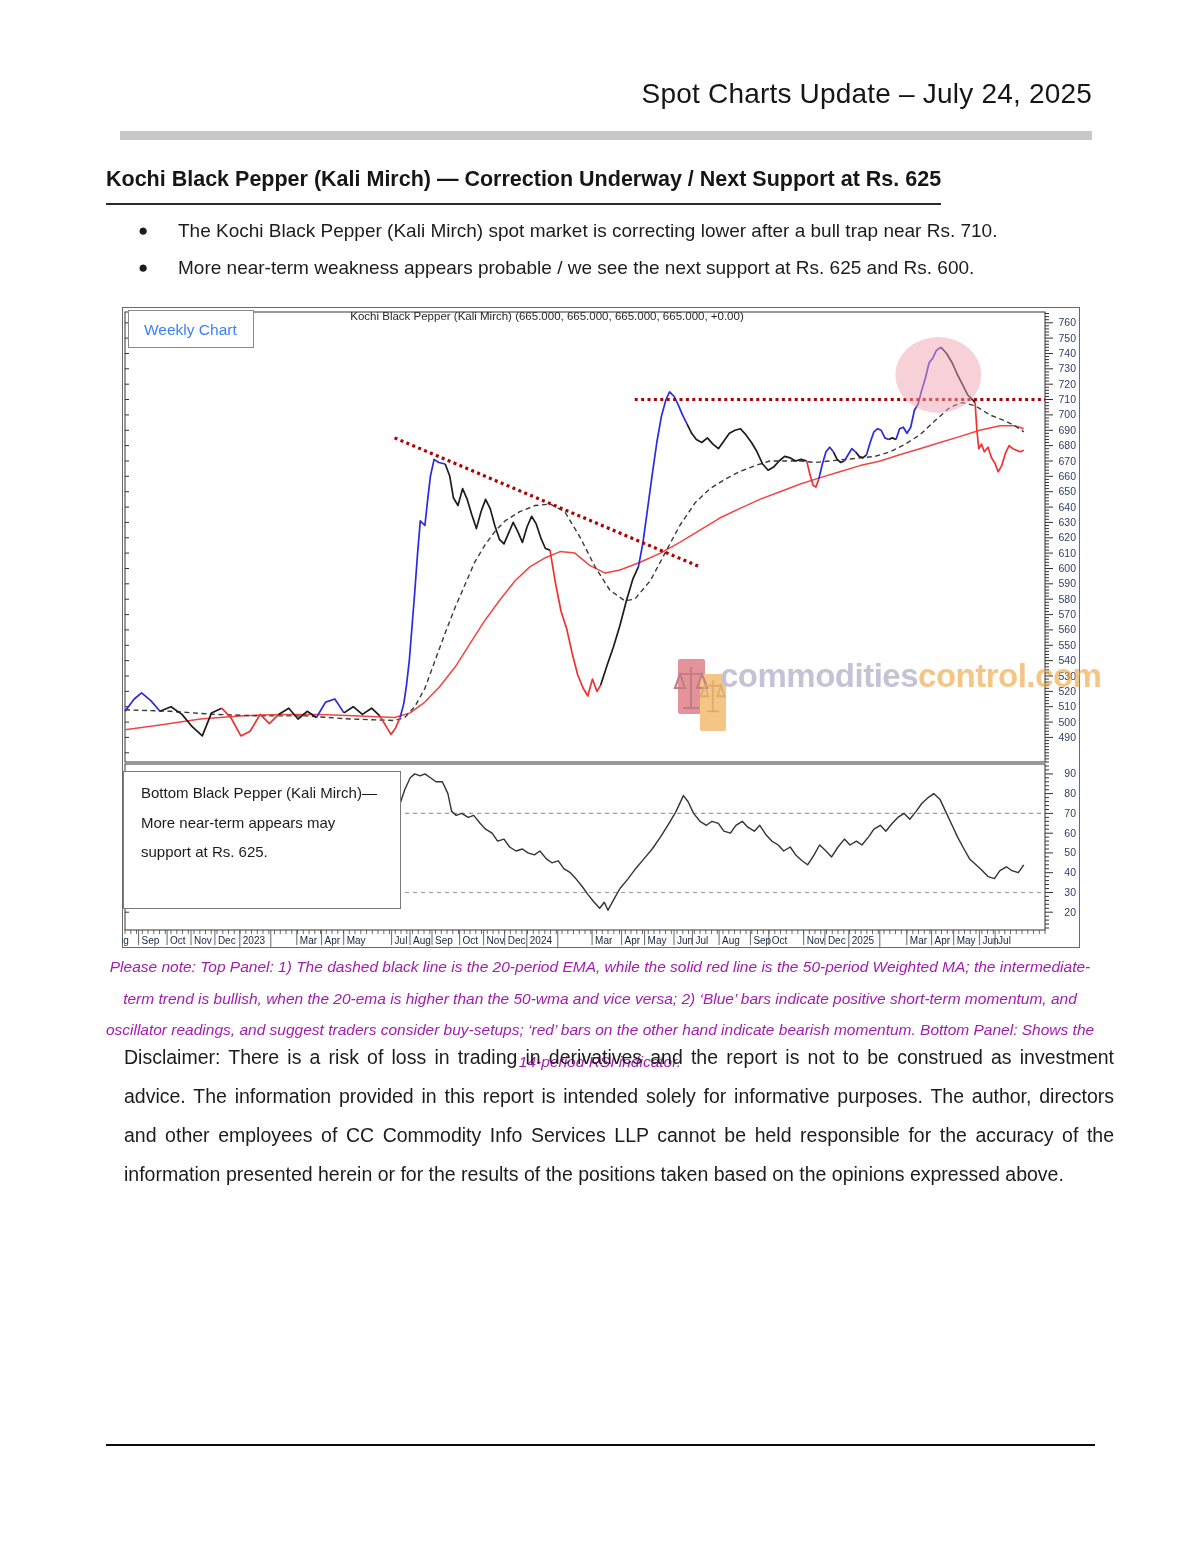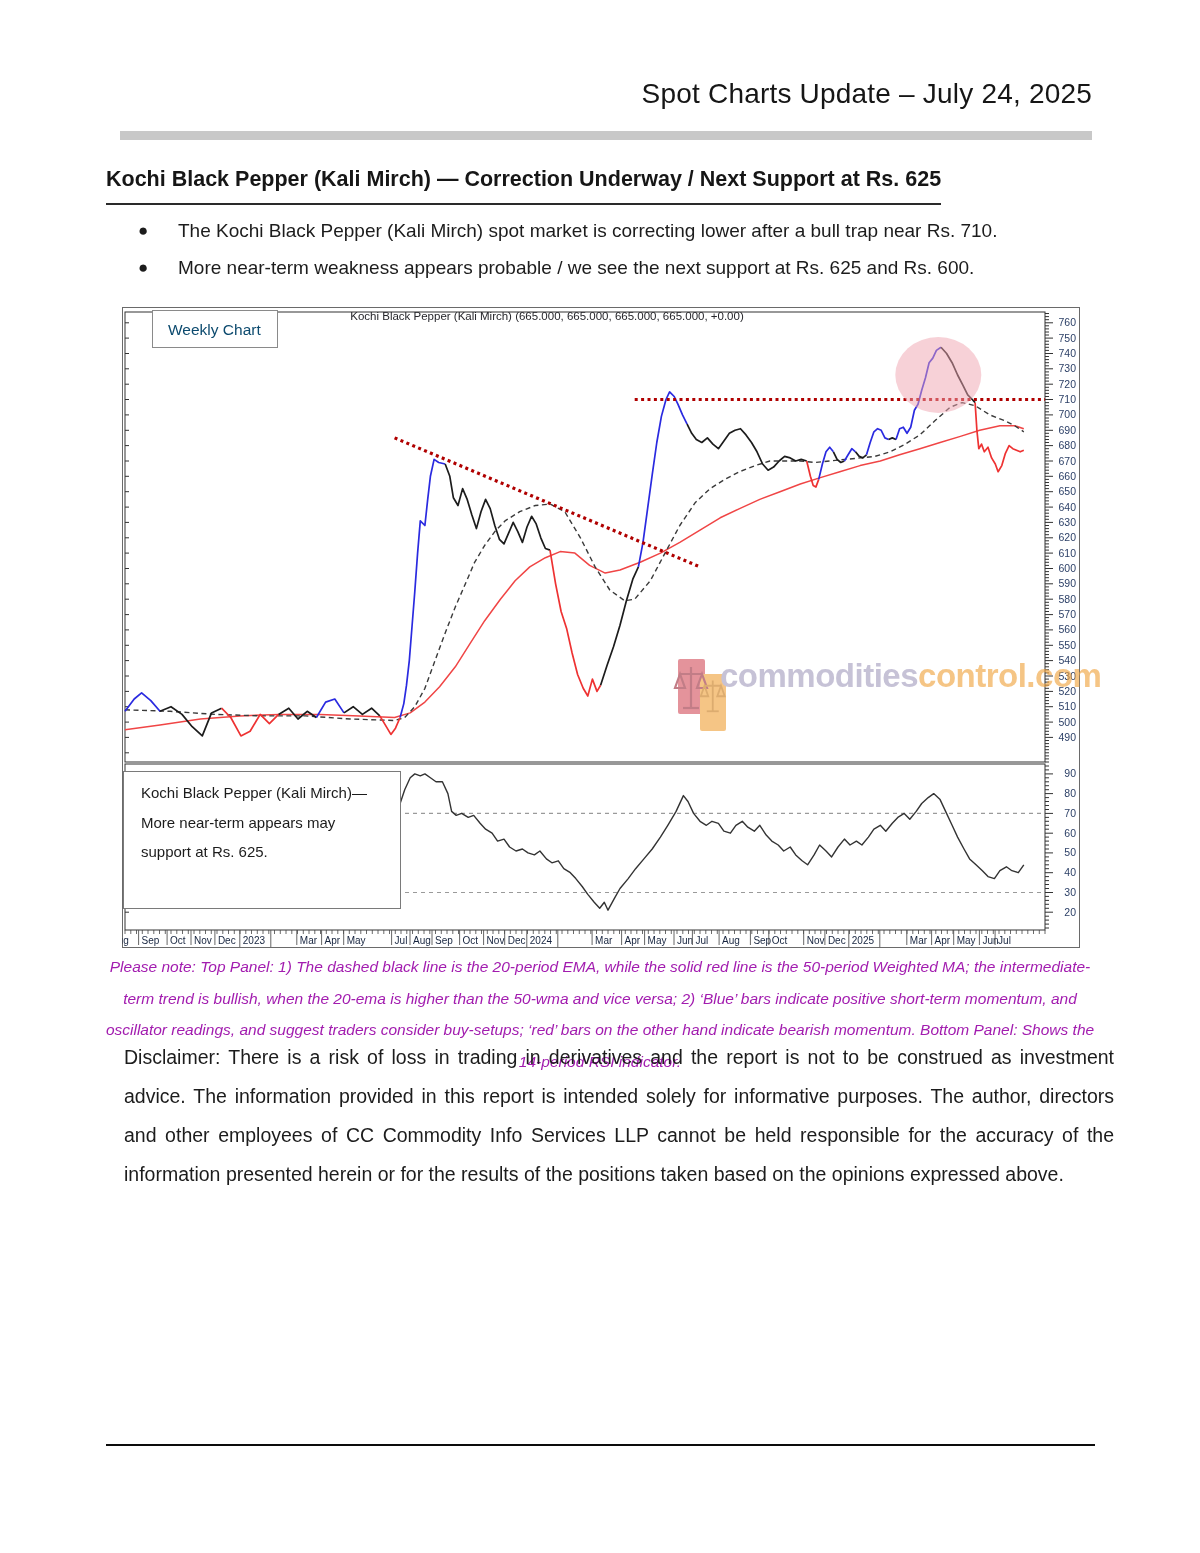--- a/index.html
+++ b/index.html
@@ -21,21 +21,21 @@
   .bullet-row{display:flex;margin-bottom:15px;font-size:19px;color:#1c1c1c;}
   .bullet-dot{width:40px;font-size:17px;padding-top:1px;}
   .chart-wrap{top:307px;left:122px;width:958px;height:641px;}
   #chart-svg{position:absolute;left:0;top:0;overflow:hidden;}
   .chart-title{
     left:3px;top:3px;width:844px;text-align:center;
     font-size:11.5px;color:#26262b;
   }
   .weekly-box{
     left:6px;top:3px;width:126px;height:38px;background:#fff;border:1px solid #8a8a8a;
-    font-size:15.5px;color:#0c4a6e;line-height:38px;padding-left:15px;box-sizing:border-box;margin-left:24px;
+    font-size:15.5px;color:#3b82f6;line-height:38px;padding-left:15px;box-sizing:border-box;
   }
   .annot-box{
     left:1px;top:464px;width:278px;height:138px;background:#fff;border:1px solid #7a7a7a;
     box-sizing:border-box;padding:6px 0 0 17px;font-size:15px;color:#1c1c1c;
   }
   .annot-box div{line-height:29.5px;}
   .watermark{
     left:548px;top:350px;display:flex;align-items:flex-start;opacity:0.62;white-space:nowrap;
   }
   .wm-text{font-size:33px;font-weight:bold;letter-spacing:-0.5px;margin:0 0 8px -12px;}
@@ -612,21 +612,21 @@
       <ellipse cx="816.3" cy="68.0" rx="43" ry="38" fill="#efa3b0" opacity="0.5"></ellipse>
     </svg>
 
   <div class="abs chart-title">Kochi Black Pepper (Kali Mirch) (665.000, 665.000, 665.000, 665.000, +0.00)</div>
 
   <div class="abs weekly-box">
     <span>Weekly Chart</span>
   </div>
 
   <div class="abs annot-box">
-    <div>Kochi Black Pepper (Kali Mirch)—</div>
+    <div>Bottom Black Pepper (Kali Mirch)—</div>
     <div>More near-term appears may</div>
     <div>support at Rs. 625.</div>
   </div>
 
   <div class="abs watermark">
     <svg width="62" height="76" viewBox="0 0 62 76">
       <rect x="8" y="2" width="27" height="55" rx="2" fill="#d5525f"></rect>
       <rect x="30" y="17" width="26" height="57" rx="2" fill="#f0a23c"></rect>
       <g stroke="#9e2f3e" stroke-width="2.2" fill="none">
         <path d="M21 10 V51 M10 17 H32"></path>

